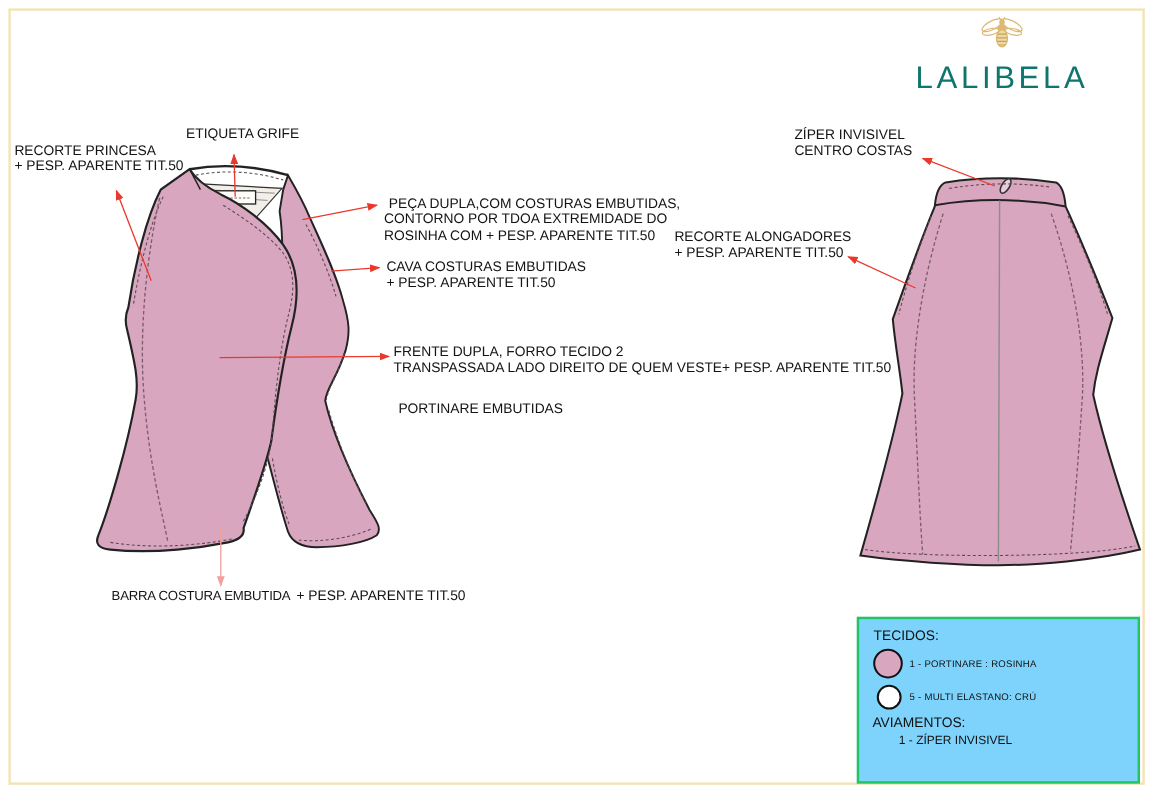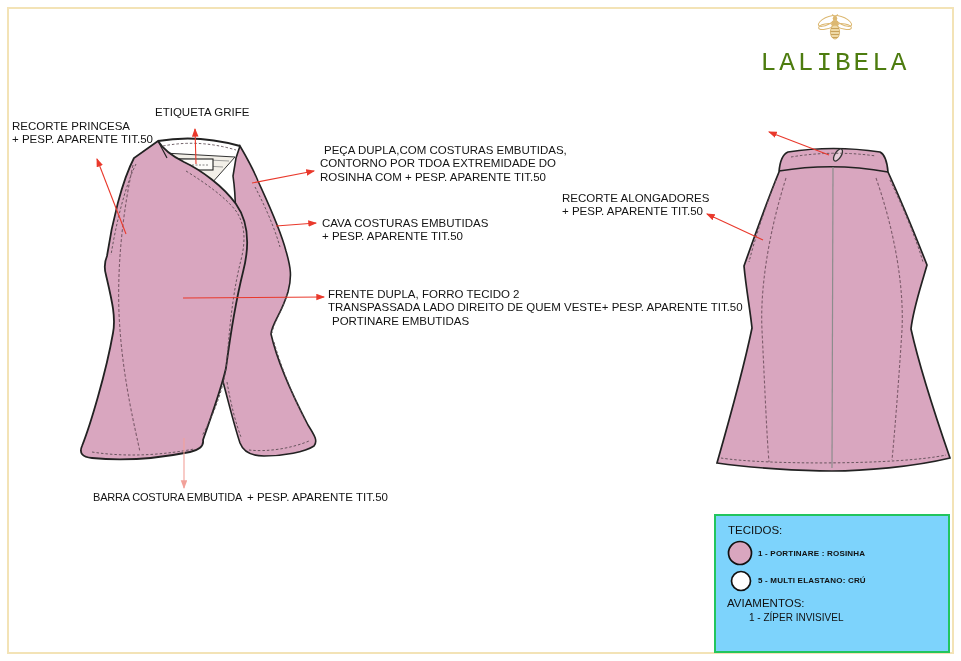--- a/index.html
+++ b/index.html
@@ -4,30 +4,30 @@
 <style>
   html,body { margin:0; padding:0; background:#ffffff; }
   .page { position:relative; width:961px; height:661px; background:#fff;
           font-family:"Liberation Sans", sans-serif; overflow:hidden; }
   .frame { position:absolute; left:7px; top:7px; right:7px; bottom:7px;
            border:2px solid #f3e3b6; pointer-events:none; }
   svg.art { position:absolute; left:0; top:0; }
   .lbl { position:absolute; font-size:11.5px; line-height:13.4px; color:#141414;
          white-space:nowrap; }
   .lbl .line { display:block; }
-  .indent1 { text-indent:4px; }
+  .indent1 { text-indent:4px;margin-top:20px; }
   .barra-small { font-size:11px; letter-spacing:-0.2px; margin-right:5px; }
   .logo { position:absolute; left:750px; top:12px; width:170px; text-align:center; }
-  .brand { font-family:Liberation Mono, monospace; font-size:26px; letter-spacing:3px;
-           color:#4d7c0f; margin-top:2px; }
+  .brand { font-family:Liberation Sans, sans-serif; font-size:26px; letter-spacing:3px;
+           color:#0f766e; margin-top:2px; }
   .legend { position:absolute; left:714px; top:514px; width:232px; height:135px;
             border:2px solid #22c55e; background:#7dd3fc; }
   .legend * { position:absolute; }
   .leg-title { font-size:11.5px; color:#111; }
-  .leg-item  { font-size:8px; font-weight:bold; letter-spacing:0.2px; color:#111; }
+  .leg-item  { font-size:8px; font-weight:normal; letter-spacing:0.2px; color:#111; }
   .leg-avi   { font-size:10px; color:#111; }
 </style>
 </head>
 <body>
 
 <div class="page">
 
   <div class="frame"></div>
 
   <svg class="art" width="961" height="661" viewBox="0 0 961 661">
@@ -136,20 +136,24 @@
   <div class="lbl" style="left:328px;top:288px">
     <span class="line">FRENTE DUPLA, FORRO TECIDO 2</span>
     <span class="line">TRANSPASSADA LADO DIREITO DE QUEM VESTE+ PESP. APARENTE TIT.50</span>
     <span class="line indent1">PORTINARE EMBUTIDAS</span>
   </div>
 
   <div class="lbl" style="left:93px;top:491px">
     <span class="barra-small">BARRA COSTURA EMBUTIDA</span><span>+ PESP. APARENTE TIT.50</span>
   </div>
 
+  <div class="lbl" style="left:662px;top:107px">
+    <span class="line">ZÍPER INVISIVEL</span>
+    <span class="line">CENTRO COSTAS</span>
+  </div>
 
   <div class="lbl" style="left:562px;top:192px">
     <span class="line">RECORTE ALONGADORES</span>
     <span class="line">+ PESP. APARENTE TIT.50</span>
   </div>
 
   <div class="logo">
     <svg width="44" height="30" viewBox="0 0 44 30">
       <g fill="none" stroke="#dcb872" stroke-width="1">
         <ellipse cx="14" cy="9" rx="9.5" ry="3.6" transform="rotate(-27 14 9)"></ellipse>

